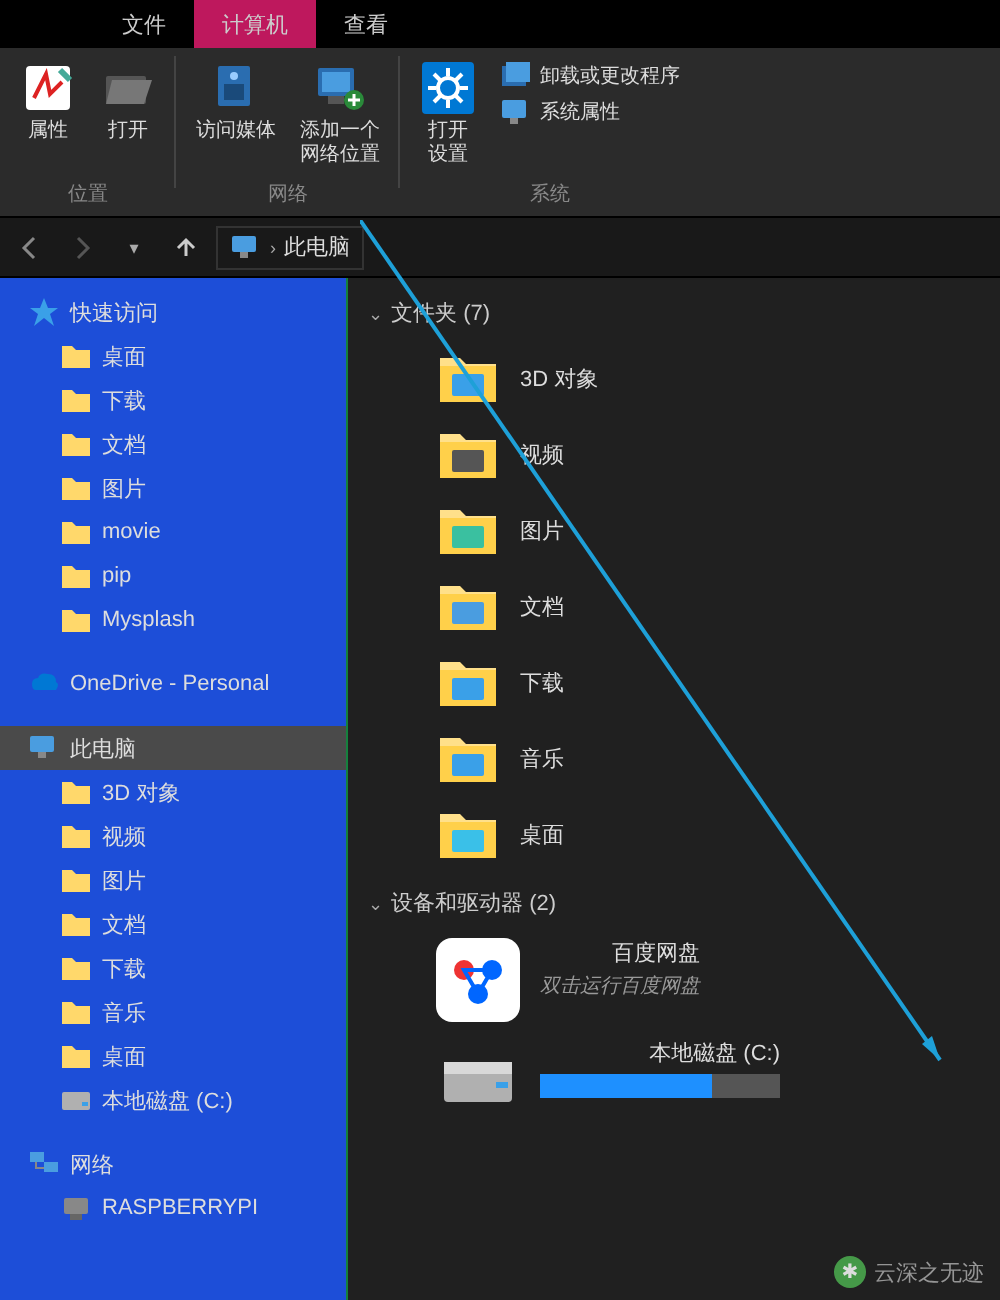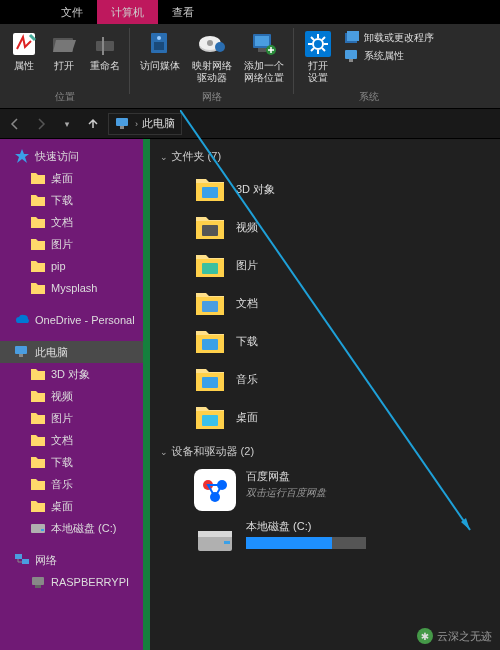--- a/index.html
+++ b/index.html
@@ -24,37 +24,37 @@
 .smallitem .sic { width:16px; height:16px; }
 
 
 .navbar { display:flex; align-items:center; height:30px; background:#191919; border-bottom:1px solid #000; padding:0 4px; gap:4px; }
 .navbtn { width:22px; height:22px; display:flex; align-items:center; justify-content:center; color:#888; cursor:pointer; }
 .crumb { display:flex; align-items:center; gap:4px; padding:0 6px; height:22px; border:1px solid #333; flex:0 0 auto; }
 .crumb-ic { width:16px; height:16px; }
 
 
 .body { display:flex; height:511px; }
-.sidebar { width:150px; background:#701a75; border-right:7px solid #15803d; overflow:hidden; padding-top:6px; }
+.sidebar { width:174px; background:#1d4ed8; border-right:1px solid #15803d; overflow:hidden; padding-top:6px; }
 .side-item { display:flex; align-items:center; height:22px; padding-left:14px; gap:5px; cursor:pointer; }
 .side-item.child { padding-left:30px; }
 .side-item.sel { background:#4a4a4a; }
 .side-item .sic { width:16px; height:16px; flex-shrink:0; }
 .side-item .t { font-size:11px; color:#ddd; white-space:nowrap; }
 .side-gap { height:10px; }
 
 .content { flex:1; background:#202020; overflow:hidden; padding:6px 0 0 0; position:relative; }
 .section { padding-left:10px; }
 .sec-head { display:flex; align-items:center; gap:4px; color:#ccc; font-size:11px; margin:4px 0 6px; cursor:pointer; }
 .row { display:flex; align-items:center; gap:10px; padding:3px 0 3px 34px; cursor:pointer; }
 .row .fic { width:32px; height:32px; flex-shrink:0; }
 .row .ft { font-size:11px; }
 .drive { display:flex; gap:10px; padding:4px 0 4px 34px; align-items:flex-start; }
 .drive .dic { width:42px; height:42px; flex-shrink:0; }
-.drive .dinfo { display:flex; flex-direction:column; gap:2px; }
+.drive .dinfo { display:flex; flex-direction:column; gap:2px;text-align:right; }
 .drive .dn { font-size:11px; }
 .drive .ds { font-size:10px; color:#999;font-style:italic; }
 .bar { width:120px; height:12px; background:#555; margin-top:1px; position:relative; }
 .bar .fill { height:100%; background:#1e90ff; }
 
 
 .arrow { position:absolute; left:180px; top:110px; width:305px; height:440px; pointer-events:none; }
 
 
 .wm { position:absolute; right:8px; bottom:6px; display:flex; align-items:center; gap:4px; color:#aaa; font-size:11px; opacity:.85; }
@@ -86,55 +86,34 @@
       </div>
       <div class="rbtn">
         <div class="ic">
             <svg width="24" height="20">
               <rect x="1" y="4" width="20" height="14" fill="#555" rx="1"></rect>
               <path d="M4 6 L24 6 L20 18 L1 18 Z" fill="#777"></path>
             </svg>
           </div>
         <div class="lbl">打开</div>
       </div>
-      <div class="rbtn">
-        <div class="ic">
-            <svg width="22" height="22">
-              <rect x="2" y="8" width="18" height="10" fill="#555" rx="1"></rect>
-              <rect x="8" y="4" width="2" height="18" fill="#888"></rect>
-            </svg>
-          </div>
-        <div class="lbl">重命名</div>
-      </div>
     </div>
     <div class="group-label">位置</div>
   </div>
   <div class="group">
     <div class="group-items">
       <div class="rbtn">
         <div class="ic">
             <svg width="26" height="26">
               <rect x="4" y="2" width="16" height="20" fill="#2a6db0" rx="1"></rect>
               <circle cx="12" cy="7" r="2" fill="#9cf"></circle>
               <rect x="7" y="11" width="10" height="8" fill="#1a4a7a"></rect>
             </svg>
           </div>
         <div class="lbl">访问媒体</div>
-      </div>
-      <div class="rbtn">
-        <div class="ic">
-            <svg width="28" height="22">
-              <ellipse cx="12" cy="12" rx="11" ry="7" fill="#ccc"></ellipse>
-              <ellipse cx="12" cy="10" rx="11" ry="7" fill="#eee"></ellipse>
-              <circle cx="12" cy="10" r="3" fill="#999"></circle>
-              <circle cx="22" cy="14" r="5" fill="#2a6db0"></circle>
-            </svg>
-          </div>
-        <div class="lbl">映射网络
-驱动器</div>
       </div>
       <div class="rbtn">
         <div class="ic">
             <svg width="26" height="24">
               <rect x="2" y="2" width="18" height="14" fill="#2a6db0" rx="1"></rect>
               <rect x="4" y="4" width="14" height="10" fill="#4a9de0"></rect>
               <rect x="7" y="16" width="8" height="4" fill="#555"></rect>
               <circle cx="20" cy="18" r="5" fill="#2a8a3a"></circle>
               <path d="M20 15 v6 M17 18 h6" stroke="#fff" stroke-width="1.5"></path>
             </svg>
@@ -245,20 +224,26 @@
         <div class="side-item child">
           <svg class="sic">
             <path d="M1 3 L6 3 L8 5 L15 5 L15 14 L1 14 Z" fill="#ffd86b"></path>
           </svg>
           <span class="t">图片</span>
         </div>
         <div class="side-item child">
           <svg class="sic">
             <path d="M1 3 L6 3 L8 5 L15 5 L15 14 L1 14 Z" fill="#ffd86b"></path>
           </svg>
+          <span class="t">movie</span>
+        </div>
+        <div class="side-item child">
+          <svg class="sic">
+            <path d="M1 3 L6 3 L8 5 L15 5 L15 14 L1 14 Z" fill="#ffd86b"></path>
+          </svg>
           <span class="t">pip</span>
         </div>
         <div class="side-item child">
           <svg class="sic">
             <path d="M1 3 L6 3 L8 5 L15 5 L15 14 L1 14 Z" fill="#ffd86b"></path>
           </svg>
           <span class="t">Mysplash</span>
         </div>
       </div>
     <div class="side-gap"></div>

